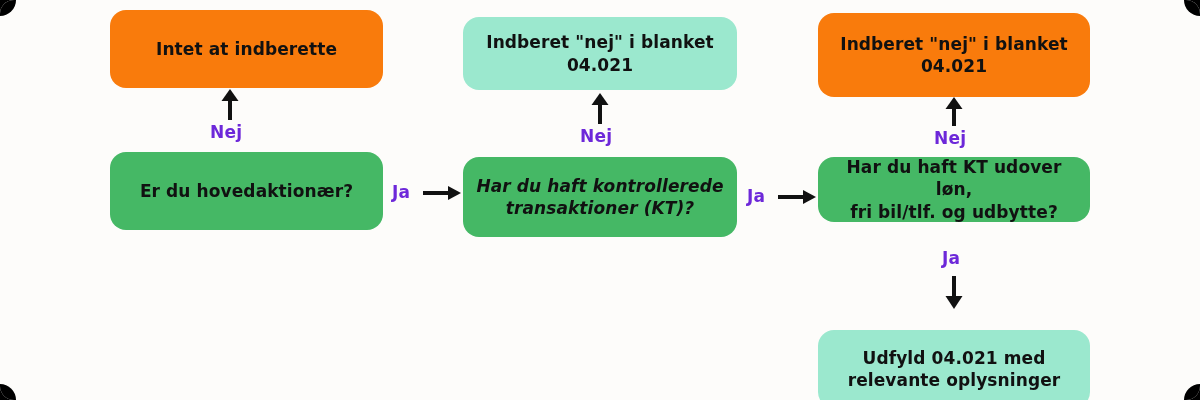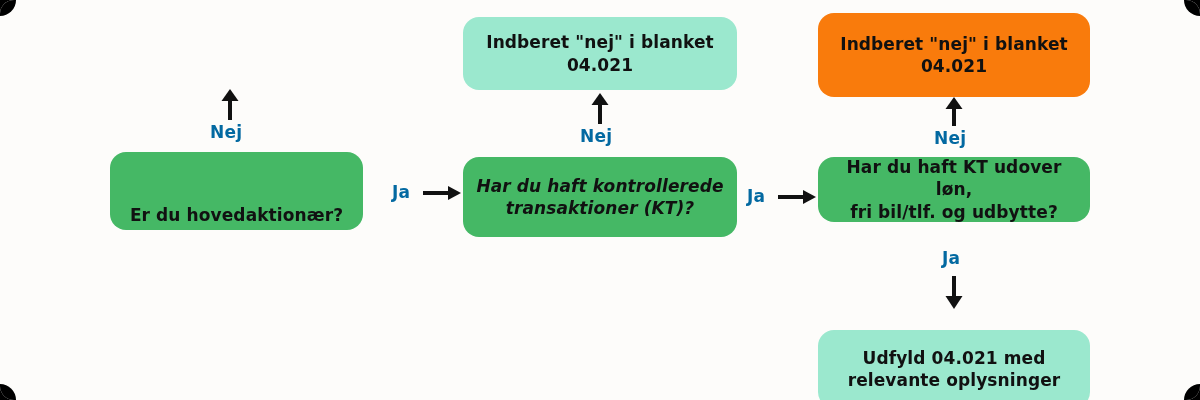--- a/index.html
+++ b/index.html
@@ -37,21 +37,21 @@
   .node-text { display: block; white-space: pre-line; }
 
   .orange { background: #F97B0C; }
   .green  { background: #45B865; }
   .mint   { background: #9BE8CE; }
 
   
   .edge-label {
     position: absolute;
     font-weight: 700;
-    color: #0369a1;
+    color: #6d28d9;
     font-size: 17px;
     letter-spacing: 0.2px;
     white-space: nowrap;
   }
   .arrow-svg { position: absolute; overflow: visible; }
 
   
   .corner {
     position: absolute;
     width: 16px;
@@ -63,28 +63,31 @@
   .corner.tl { top: 0; left: 0; border-bottom-right-radius: 16px; }
   .corner.tr { top: 0; right: 0; border-bottom-left-radius: 16px; }
   .corner.bl { bottom: 0; left: 0; border-top-right-radius: 16px; }
   .corner.br { bottom: 0; right: 0; border-top-left-radius: 16px; }
 </style>
 </head>
 <body>
 
 <div id="canvas">
 
+  <div class="node orange" style="left:110px; top:10px; width:273px; height:78px; font-size:17px;">
+    <span class="node-text">Intet at indberette</span>
+  </div>
 
   <svg class="arrow-svg" style="left:218px; top:88px; width:24px; height:32px;" viewBox="0 0 24 32">
     <line x1="12" y1="32" x2="12" y2="11" stroke="#111111" stroke-width="4"></line>
     <polygon points="12,1 3.5,13 20.5,13" fill="#111111"></polygon>
   </svg>
   <div class="edge-label" style="left:210px; top:122px;">Nej</div>
 
-  <div class="node green" style="left:110px; top:152px; width:253px; height:78px; font-size:17px;align-items:flex-end;">
+  <div class="node green" style="left:110px; top:152px; width:273px; height:78px; font-size:17px;">
     <span class="node-text">Er du hovedaktionær?</span>
   </div>
 
   <div class="edge-label" style="left:392px; top:182px;">Ja</div>
   <svg class="arrow-svg" style="left:423px; top:182px; width:40px; height:22px;" viewBox="0 0 40 22">
     <line x1="0" y1="11" x2="27" y2="11" stroke="#111111" stroke-width="4"></line>
     <polygon points="38,11 25,4 25,18" fill="#111111"></polygon>
   </svg>
 
   <div class="node mint" style="left:463px; top:17px; width:274px; height:73px; font-size:17px;">

